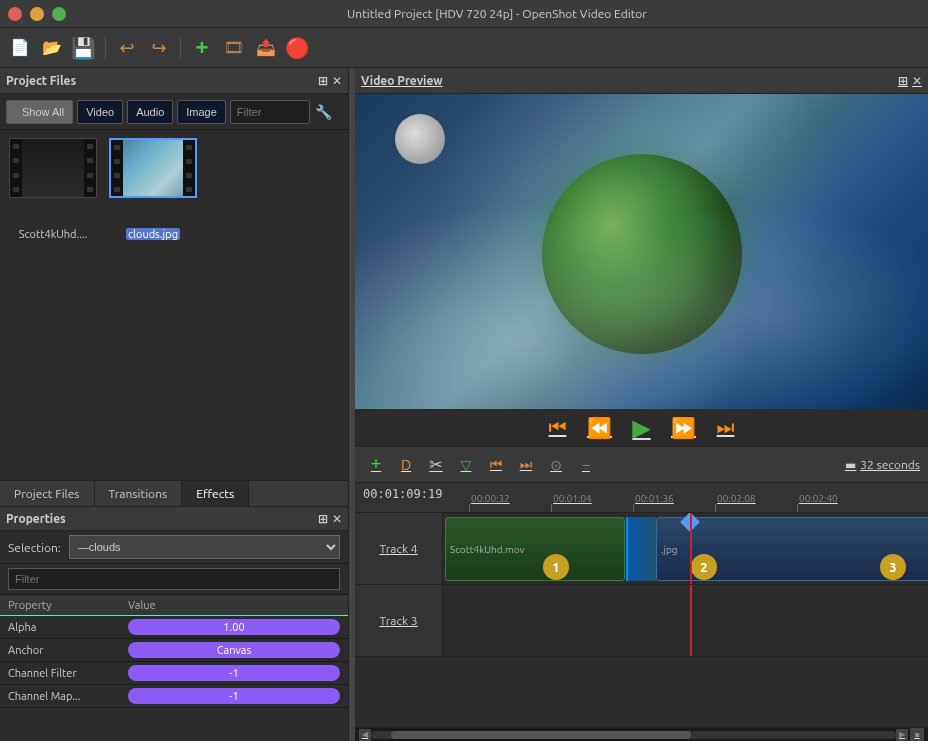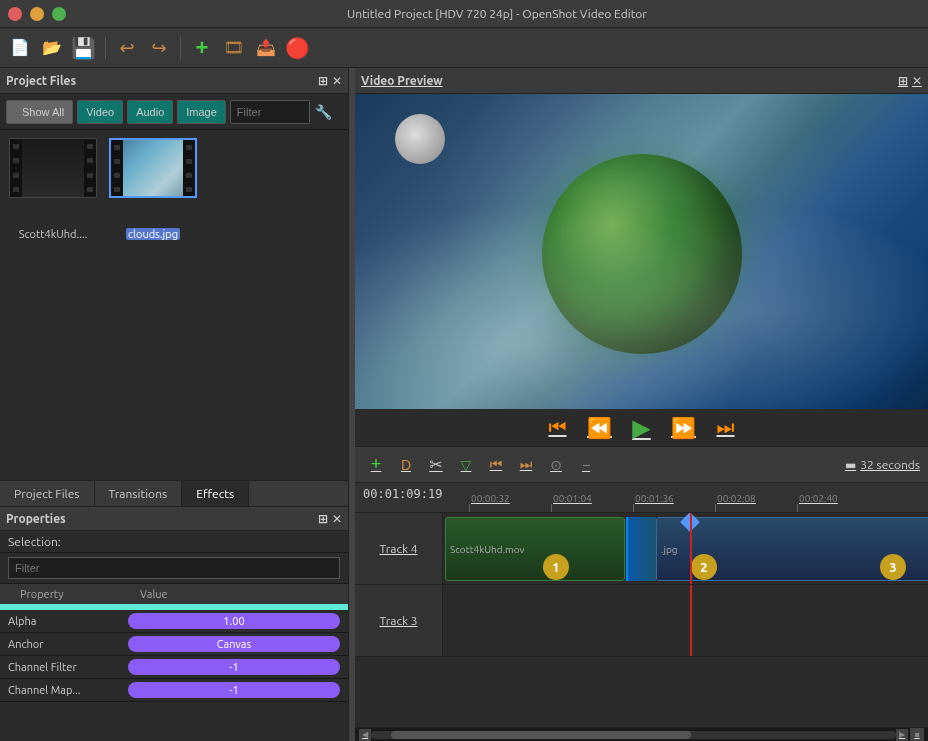--- a/index.html
+++ b/index.html
@@ -98,21 +98,21 @@
     #project-files-toolbar {
       background: #2b2b2b;
       height: 36px;
       display: flex;
       align-items: center;
       padding: 0 6px;
       gap: 4px;
       border-bottom: 1px solid #1a1a1a;
     }
     .filter-btn {
-      background: #0f766e;
+      background: #0f172a;
       border: 1px solid #555;
       color: #ccc;
       padding: 2px 8px;
       font-size: 11px;
       cursor: pointer;
       border-radius: 2px;
       height: 24px;
     }
     .filter-btn.active { background: #666; padding-left: 15px; }
     #filter-input {
@@ -270,22 +270,22 @@
       border: 1px solid #555;
       color: #ccc;
       padding: 2px 6px;
       font-size: 11px;
       height: 22px;
     }
 
     #prop-table-header {
       display: flex;
       background: #363636;
-      border-bottom: 6px solid #5eead4;
-      padding: 4px 20px;
+      border-bottom: 1px solid #5eead4;
+      padding: 4px 8px;
     }
     .prop-col-header { font-size: 11px; color: #aaa; }
     .prop-col-header:first-child { width: 120px; }
     .prop-col-header:last-child { flex: 1; }
 
     #prop-table-body { overflow-y: auto; flex: 1; }
     .prop-row {
       display: flex;
       align-items: center;
       padding: 3px 8px;
@@ -703,20 +703,23 @@
       <div id="properties-header">
         <span>Properties</span>
         <div class="panel-icons">
           <span class="panel-icon">⊞</span>
           <span class="panel-icon">✕</span>
         </div>
       </div>
 
       <div id="selection-row">
         <label>Selection:</label>
+        <select id="selection-dropdown">
+          <option>—clouds</option>
+        </select>
       </div>
 
       <div id="prop-filter">
         <input id="prop-filter-input" type="text" placeholder="Filter" style="">
       </div>
 
       <div id="prop-table-header">
         <span class="prop-col-header">Property</span>
         <span class="prop-col-header">Value</span>
       </div>

